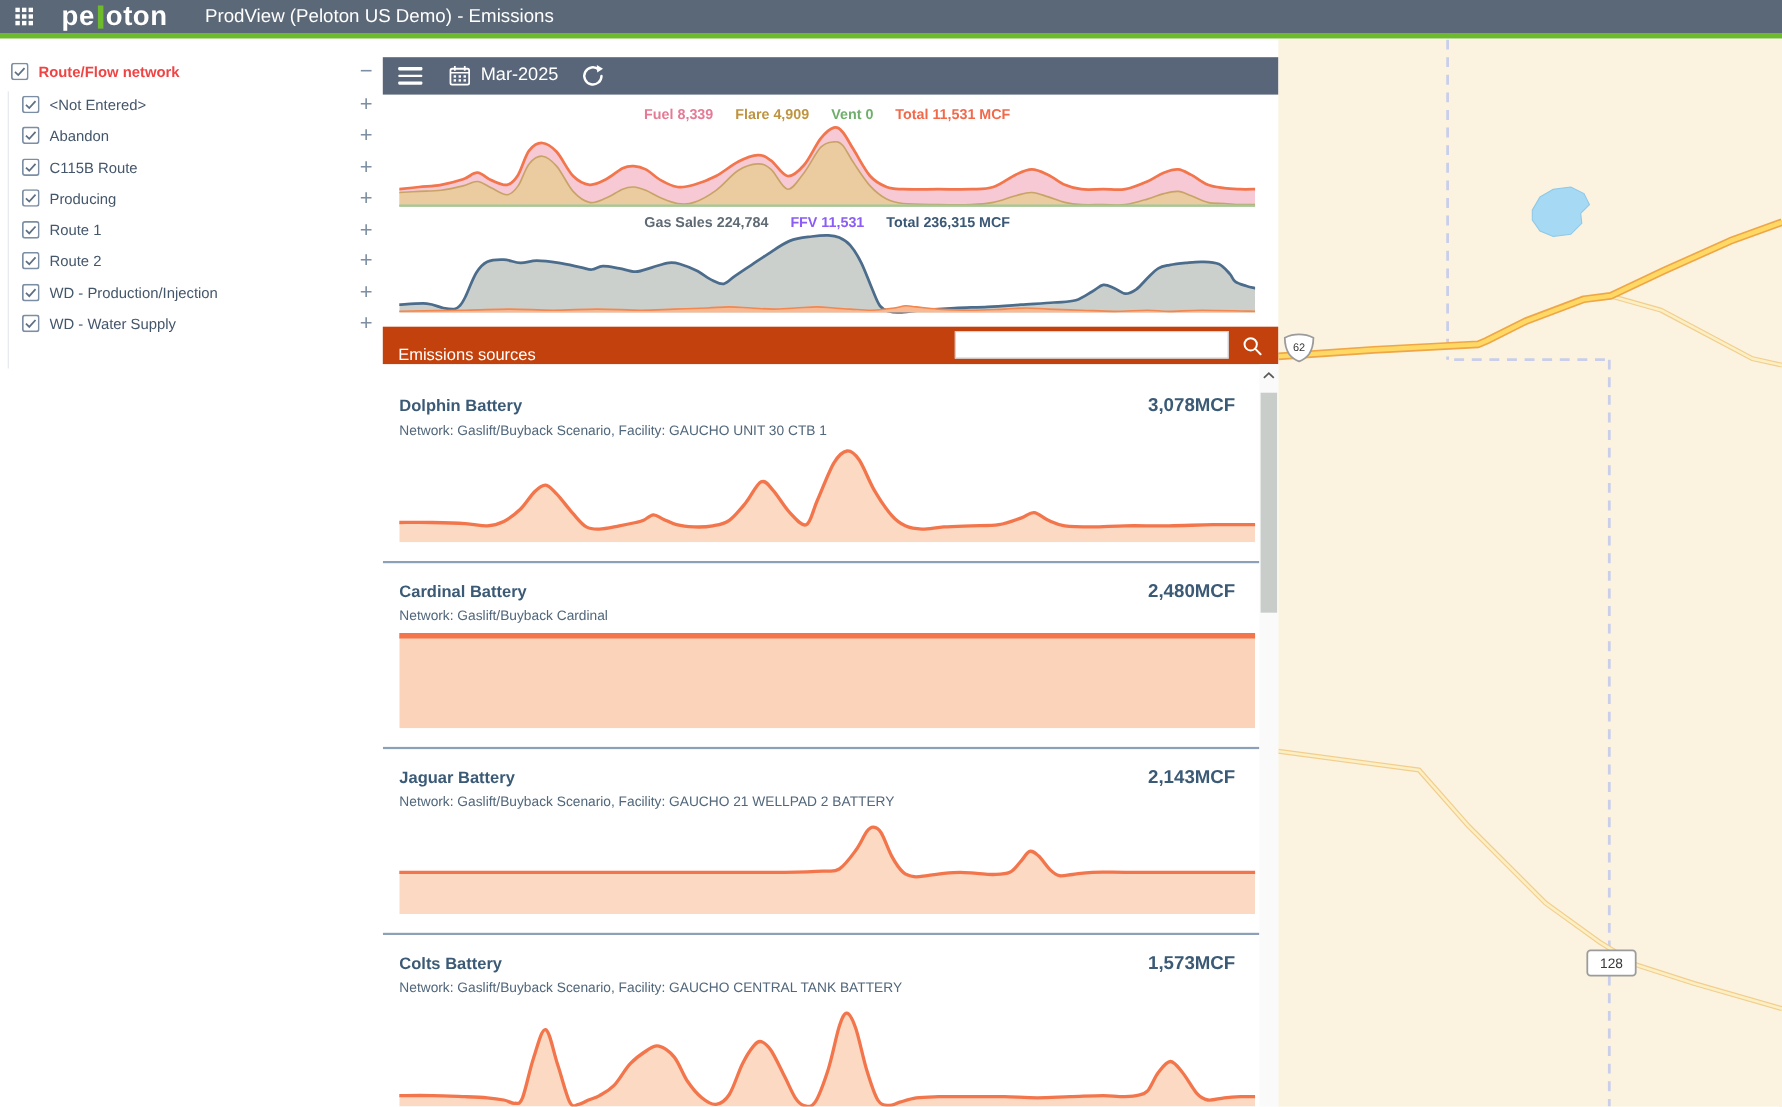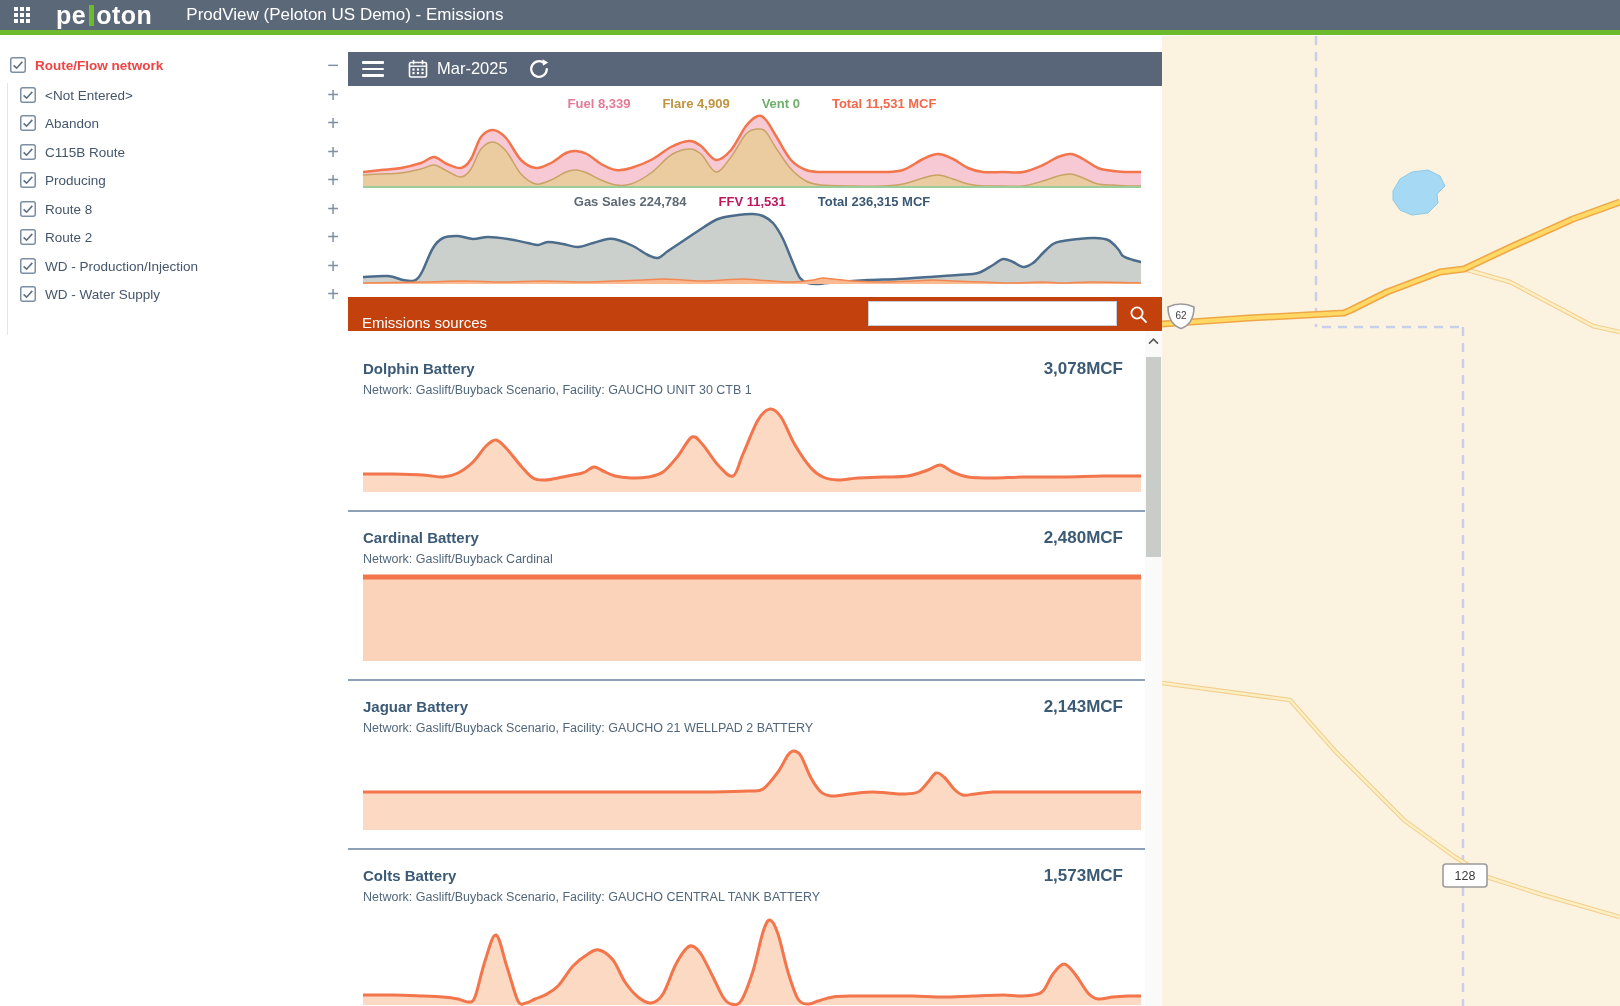--- a/index.html
+++ b/index.html
@@ -31,25 +31,25 @@
   .panel{position:absolute;left:348px;top:36px;bottom:0;width:814px;background:#fff;z-index:5}
   .phead{position:absolute;left:0;top:16px;width:100%;height:34px;background:#596679;
          display:flex;align-items:center;color:#fff}
   .burger{margin-left:14px;cursor:pointer}
   .burger i{display:block;width:22px;height:2.5px;background:#fff;border-radius:1px;margin:4px 0}
   .calbtn{margin-left:24px;display:flex;align-items:flex-start;cursor:pointer}
   .pdate{margin-left:9px;font-size:16.5px;color:#fff}
   .refresh{margin-left:20px;cursor:pointer;display:flex;align-items:center}
 
   .legend{position:absolute;left:15px;width:778px;display:flex;justify-content:center;
-          gap:32px;font-size:13px;font-weight:bold;white-space:nowrap;z-index:6}
+          gap:20px;font-size:13px;font-weight:bold;white-space:nowrap;z-index:6}
   .legend1{top:60px}
   .legend2{top:158px}
   .c-fuel{color:#E57A96}.c-flare{color:#BF9440}.c-vent{color:#6FAF6C}.c-total1{color:#F2694A}
-  .c-gas{color:#5E6A74}.c-ffv{color:#be185d}.c-total2{color:#3A5875}
+  .c-gas{color:#5E6A74}.c-ffv{color:#8b5cf6}.c-total2{color:#3A5875}
   .chart1{position:absolute;left:15px;top:76px}
   .chart2{position:absolute;left:15px;top:174px}
 
   .emhead{position:absolute;left:0;top:261px;width:100%;height:34px;background:#c2410c;
           display:flex;align-items:flex-end}
   .emtitle{margin-left:14px;color:#fff;font-size:15px}
   .emsearch{position:absolute;left:520px;top:4px;width:249px;height:25px;border:1px solid #C7CFD8;
             background:#fff;outline:none;font-size:13px;padding:0 6px;box-sizing:border-box}
   .embtn{position:absolute;left:780px;top:7px;width:22px;height:22px;cursor:pointer}
 
@@ -135,21 +135,21 @@
         <path d="M3.6 8.3 L6.6 11.2 L12.3 4.9" stroke="#5E7084" stroke-width="1.6" fill="none"></path>
       </svg>
     <span class="lbl">Producing</span>
     <span class="tog">+</span>
   </div>
   <div class="trow" style="top:160px;left:20px">
     <svg class="cb" width="16" height="16">
         <rect x="0.75" y="0.75" width="14.5" height="14.5" rx="2" fill="#fff" stroke="#7C8EA4" stroke-width="1.5"></rect>
         <path d="M3.6 8.3 L6.6 11.2 L12.3 4.9" stroke="#5E7084" stroke-width="1.6" fill="none"></path>
       </svg>
-    <span class="lbl">Route 8</span>
+    <span class="lbl">Route 1</span>
     <span class="tog">+</span>
   </div>
   <div class="trow" style="top:188px;left:20px">
     <svg class="cb" width="16" height="16">
         <rect x="0.75" y="0.75" width="14.5" height="14.5" rx="2" fill="#fff" stroke="#7C8EA4" stroke-width="1.5"></rect>
         <path d="M3.6 8.3 L6.6 11.2 L12.3 4.9" stroke="#5E7084" stroke-width="1.6" fill="none"></path>
       </svg>
     <span class="lbl">Route 2</span>
     <span class="tog">+</span>
   </div>

